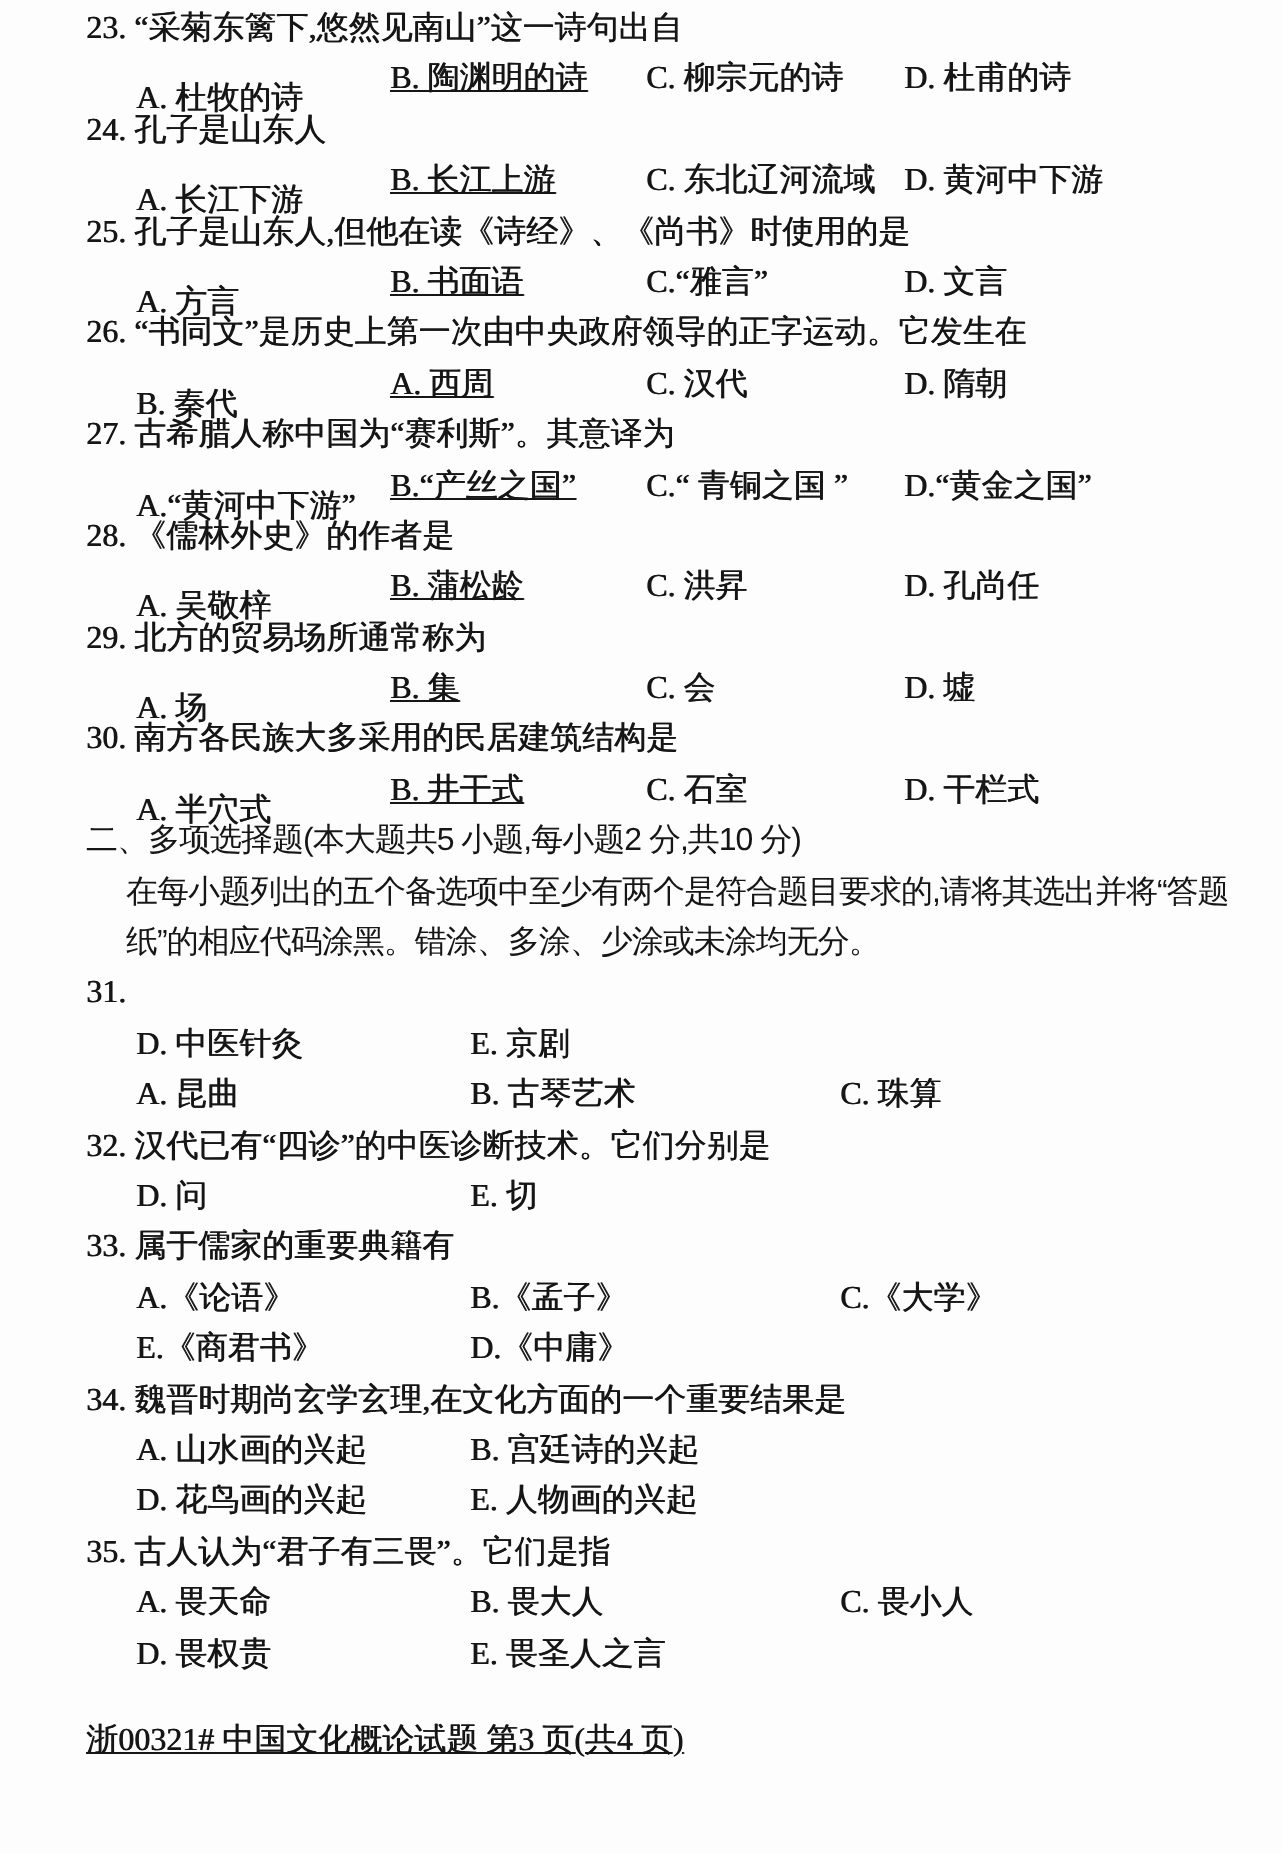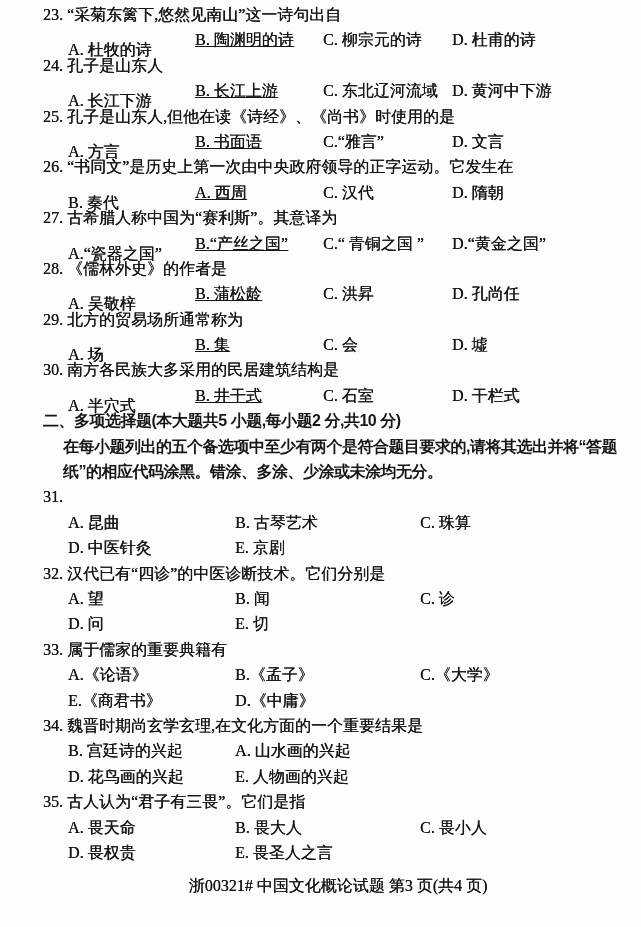--- a/index.html
+++ b/index.html
@@ -26,28 +26,28 @@
   .num { flex: 0 0 24px; }
   .opts { display: flex; padding-left: 25px; }
   .opts span { display: inline-block; }
   .o4 span:nth-child(1) { width: 127px; margin-top: 10px; }
   .o4 span:nth-child(2) { width: 128px; text-decoration: underline; }
   .o4 span:nth-child(3) { width: 129px; }
   .o5 span:nth-child(1) { width: 167px; }
   .o5 span:nth-child(2) { width: 185px; }
   .hei {
     font-family: "Liberation Sans", "DejaVu Sans", sans-serif;
-    font-weight: 700;
+    font-weight: 400;
     letter-spacing: -0.5px;
     text-shadow: none;
   }
   .ind { padding-left: 20px; }
   .footer {
-    margin-top: 8px;
-    text-align: center;
+    margin-top: 18px;
+    text-decoration: underline;
   }
 </style>
 </head>
 <body>
 
 <div class="page">
 
   <div>
     <div class="ln stem">
       <span class="num">23.</span>
@@ -99,21 +99,21 @@
       <span>D. 隋朝</span>
     </div>
   </div>
 
   <div>
     <div class="ln stem">
       <span class="num">27.</span>
       <span>古希腊人称中国为“赛利斯”。其意译为</span>
     </div>
     <div class="ln opts o4">
-      <span>A.“瓷器之国”</span>
+      <span>A.“黄河中下游”</span>
       <span>B.“产丝之国”</span>
       <span>C.“ 青铜之国 ”</span>
       <span>D.“黄金之国”</span>
     </div>
   </div>
 
   <div>
     <div class="ln stem">
       <span class="num">28.</span>
       <span>《儒林外史》的作者是</span>
@@ -154,39 +154,34 @@
 
   <div class="ln hei">二、多项选择题(本大题共5 小题,每小题2 分,共10 分)</div>
   <div class="ln hei ind">在每小题列出的五个备选项中至少有两个是符合题目要求的,请将其选出并将“答题</div>
   <div class="ln hei ind">纸”的相应代码涂黑。错涂、多涂、少涂或未涂均无分。</div>
 
   <div>
     <div class="ln stem">
       <span class="num">31.</span>
     </div>
     <div class="ln opts o5">
+      <span>D. 中医针灸</span>
+      <span>E. 京剧</span>
+    </div>
+    <div class="ln opts o5">
       <span>A. 昆曲</span>
       <span>B. 古琴艺术</span>
       <span>C. 珠算</span>
     </div>
-    <div class="ln opts o5">
-      <span>D. 中医针灸</span>
-      <span>E. 京剧</span>
-    </div>
   </div>
 
   <div>
     <div class="ln stem">
       <span class="num">32.</span>
       <span>汉代已有“四诊”的中医诊断技术。它们分别是</span>
-    </div>
-    <div class="ln opts o5">
-      <span>A. 望</span>
-      <span>B. 闻</span>
-      <span>C. 诊</span>
     </div>
     <div class="ln opts o5">
       <span>D. 问</span>
       <span>E. 切</span>
     </div>
   </div>
 
   <div>
     <div class="ln stem">
       <span class="num">33.</span>
@@ -202,22 +197,22 @@
       <span>D.《中庸》</span>
     </div>
   </div>
 
   <div>
     <div class="ln stem">
       <span class="num">34.</span>
       <span>魏晋时期尚玄学玄理,在文化方面的一个重要结果是</span>
     </div>
     <div class="ln opts o5">
+      <span>A. 山水画的兴起</span>
       <span>B. 宫廷诗的兴起</span>
-      <span>A. 山水画的兴起</span>
     </div>
     <div class="ln opts o5">
       <span>D. 花鸟画的兴起</span>
       <span>E. 人物画的兴起</span>
     </div>
   </div>
 
   <div>
     <div class="ln stem">
       <span class="num">35.</span>

